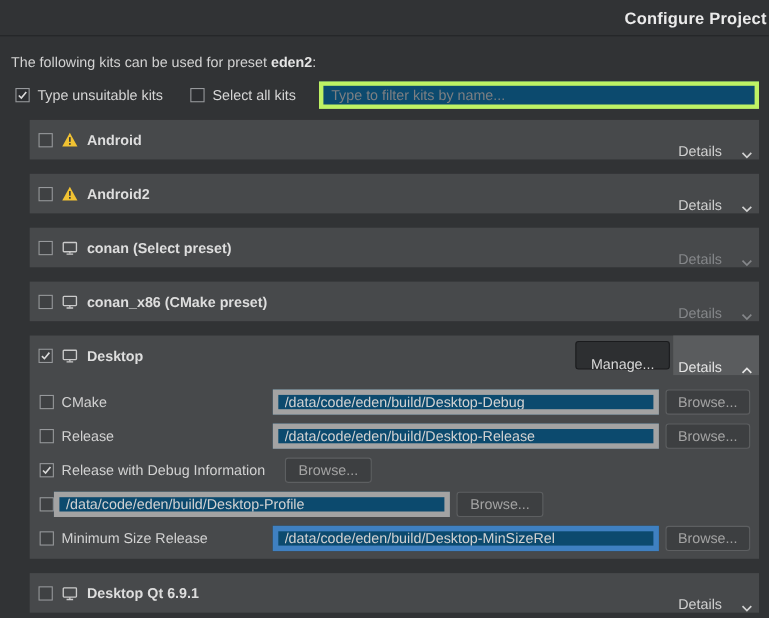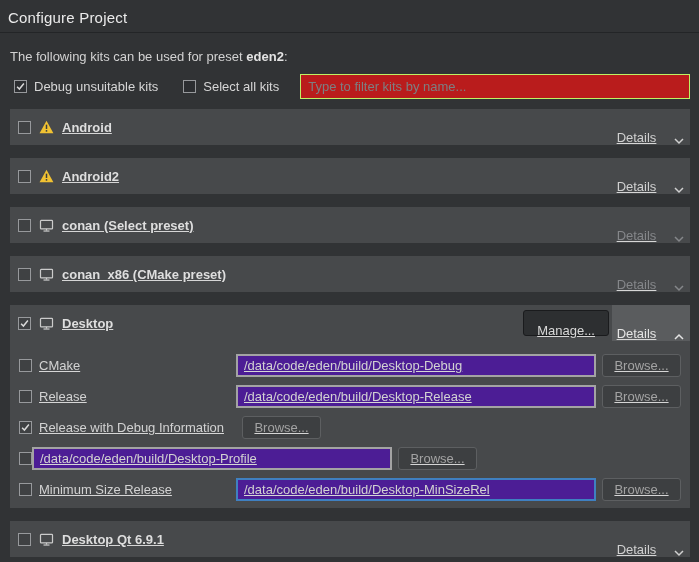--- a/index.html
+++ b/index.html
@@ -2,41 +2,41 @@
 <html><head>
 <meta charset="utf-8">
 <style>
   html,body { margin:0; padding:0; background:#303234; }
   * { box-sizing:border-box; }
   .app {
     position:relative; width:699px; height:562px;
     background:#313335; overflow:hidden;
     font-family:"Liberation Sans", sans-serif; font-size:13px; color:#d6d6d6;
   }
-  .title { padding:9px 2px 6px 8px; font-size:15px; font-weight:normal; color:#ebebeb; letter-spacing:.2px; }
+  .title { padding:9px 2px 6px 8px; font-size:15px; font-weight:bold; color:#ebebeb; letter-spacing:.2px;text-align:right; }
   .title-rule { height:1px; background:#232527; }
   .intro { margin:16px 10px 0 10px; color:#d2d2d2; }
   .intro b { color:#e4e4e4; }
 
   .filter-row { display:flex; align-items:center; margin:10px 9px 0 14px; height:25px; }
   .cb-group { display:inline-flex; align-items:center; gap:7px; cursor:default; }
   .cb {
     width:13px; height:13px; flex:0 0 13px;
     border:1px solid #97999c; background:rgba(20,22,24,.15);
     display:inline-flex; align-items:center; justify-content:center;
   }
   .cb svg { display:block; }
   .filter-input {
     flex:1; margin-left:21px; height:25px; padding:0 7px;
-    background:#b91c1c; border:1px solid #bef264; color:#d6d6d6;
+    background:#0c4a6e; border:4px solid #bef264; color:#d6d6d6;
     font-family:"Liberation Sans", sans-serif; font-size:13px; outline:none;
   }
   .filter-input::placeholder { color:#7d7f82; }
 
-  .kit-list { margin:10px 9px 0 10px;text-decoration:underline; }
+  .kit-list { margin:10px 9px 0 27px; }
   .kit-row { background:#47494b; margin-bottom:13px; }
   .kit-header { height:36px; display:flex; align-items:center; padding-left:8px; }
   .kit-icon { margin-left:8px; display:inline-flex; align-items:center; }
   .kit-name { font-weight:bold; color:#dedede; margin-left:8px; }
   .spacer { flex:1; }
   .manage-btn {
     height:24px; padding:12px 13px; margin-right:3px;
     background:#2d2f31; border:1px solid #1a1b1d; border-radius:3px;
     color:#d8d8d8; font-family:"Liberation Sans", sans-serif; font-size:13px;
   }
@@ -46,21 +46,21 @@
   }
   .details-btn.disabled { color:#85878a; }
   .details-btn.expanded { background:#5a5c5e; color:#e4e4e4; }
 
   .kit-body { padding:13px 8px 7px 9px; }
   .config-row { display:flex; align-items:center; height:23px; margin-bottom:8px; }
   .config-row:last-child { margin-bottom:0; }
   .config-label { width:197px; margin-left:7px; color:#d2d2d2; }
   .path-input {
     width:360px; height:23px; padding:0 6px;
-    background:#4c1d95; border:2px solid #a3a3a3; color:#d2d2d2;
+    background:#0c4a6e; border:5px solid #a3a3a3; color:#d2d2d2;
     font-family:"Liberation Sans", sans-serif; font-size:13px; outline:none;
   }
   .path-input.focused { border-color:#3f80c1; }
   .browse-btn {
     width:79px; height:23px; margin-left:6px;
     background:#3d3f41; border:1px solid #5d5f61; border-radius:3px;
     color:#a3a3a3; font-family:"Liberation Sans", sans-serif; font-size:13px;
   }
 </style>
 </head>
@@ -72,21 +72,21 @@
 
   <div class="intro"><span>The following kits can be used for preset </span><b>eden2</b><span>:</span></div>
 
   <div class="filter-row">
     <label class="cb-group">
       <span class="cb">
           <svg width="11" height="11" viewBox="0 0 12 12">
             <polyline points="2.3,6.3 4.8,8.8 9.7,2.8" fill="none" stroke="#dadada" stroke-width="1.6"></polyline>
           </svg>
         </span>
-      <span>Debug unsuitable kits</span>
+      <span>Type unsuitable kits</span>
     </label>
     <label class="cb-group" style="margin-left:25px;">
       <span class="cb"></span>
       <span>Select all kits</span>
     </label>
     <input class="filter-input" placeholder="Type to filter kits by name..." style="">
   </div>
 
   <div class="kit-list">
       <div class="kit-row">

